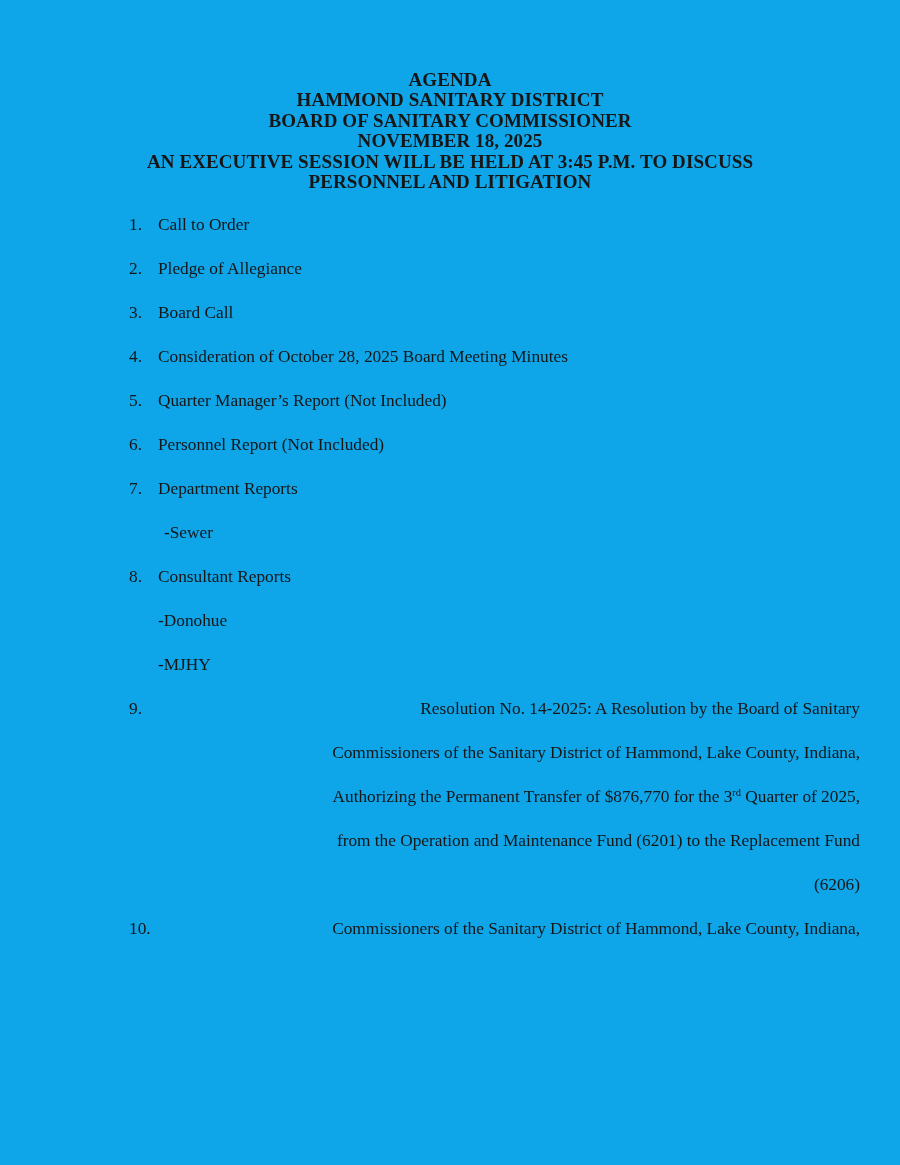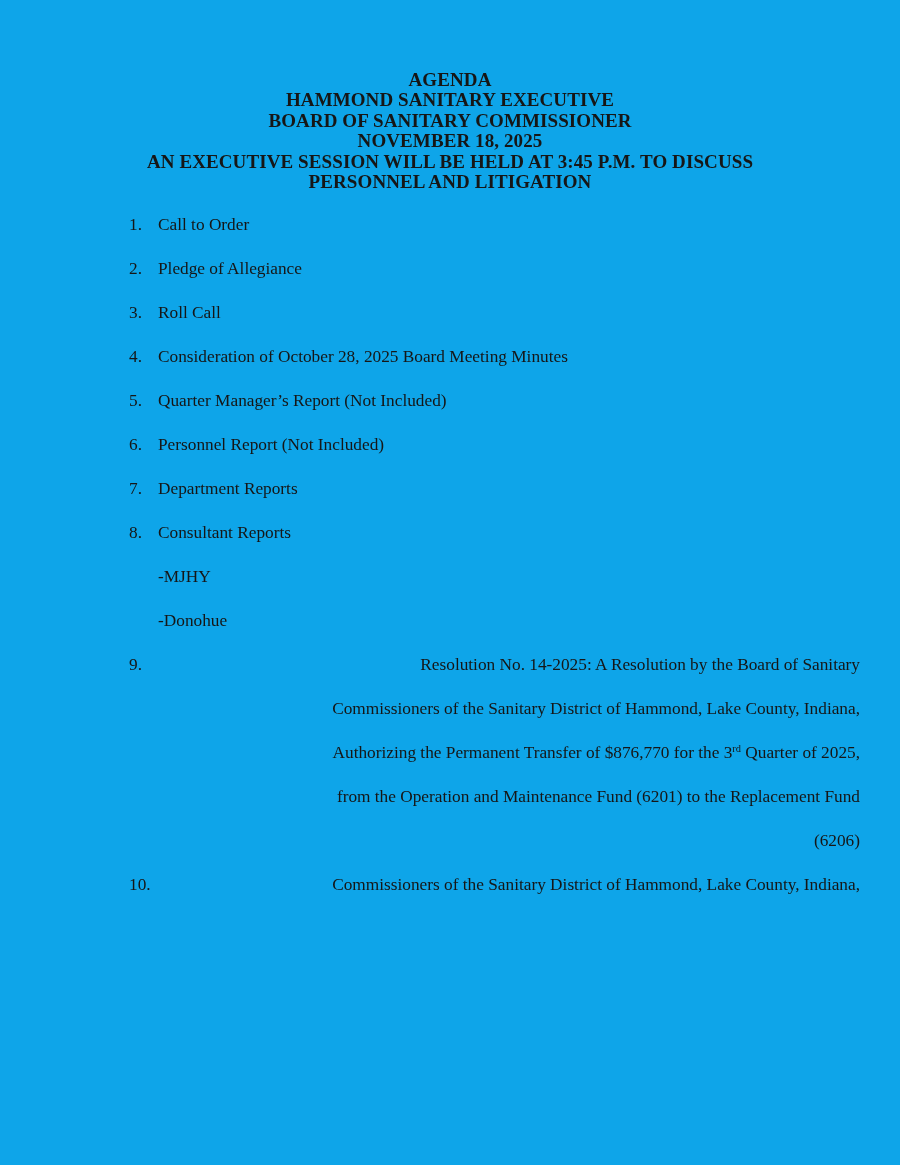--- a/index.html
+++ b/index.html
@@ -66,42 +66,42 @@
     line-height: 0;
   }
 </style>
 </head>
 <body>
 
 <div class="doc">
 
   <header class="doc-header">
     <div>AGENDA</div>
-    <div>HAMMOND SANITARY EXECUTIVE</div>
+    <div>HAMMOND SANITARY DISTRICT</div>
     <div>BOARD OF SANITARY COMMISSIONER</div>
     <div>NOVEMBER 18, 2025</div>
     <div>AN EXECUTIVE SESSION WILL BE HELD AT 3:45 P.M. TO DISCUSS</div>
     <div>PERSONNEL AND LITIGATION</div>
   </header>
 
   <main class="agenda-list">
 
     <div class="row">
       <span class="num">1.</span>
       <span class="txt">Call to Order</span>
     </div>
 
     <div class="row">
       <span class="num">2.</span>
       <span class="txt">Pledge of Allegiance</span>
     </div>
 
     <div class="row">
       <span class="num">3.</span>
-      <span class="txt">Roll Call</span>
+      <span class="txt">Board Call</span>
     </div>
 
     <div class="row">
       <span class="num">4.</span>
       <span class="txt">Consideration of October 28, 2025 Board Meeting Minutes</span>
     </div>
 
     <div class="row">
       <span class="num">5.</span>
       <span class="txt">Quarter Manager’s Report (Not Included)</span>
@@ -111,29 +111,30 @@
       <span class="num">6.</span>
       <span class="txt">Personnel Report (Not Included)</span>
     </div>
 
     <div class="row">
       <span class="num">7.</span>
       <span class="txt">Department Reports</span>
     </div>
 
 
+    <div class="sub7">-Sewer</div>
 
     <div class="row">
       <span class="num">8.</span>
       <span class="txt">Consultant Reports</span>
     </div>
 
+    <div class="sub8">-Donohue</div>
+
     <div class="sub8">-MJHY</div>
-
-    <div class="sub8">-Donohue</div>
 
     <div class="row">
       <span class="num">9.</span>
       <span class="txt-block">
         <div class="line">Resolution No. 14-2025: A Resolution by the Board of Sanitary</div>
         <div class="line">Commissioners of the Sanitary District of Hammond, Lake County, Indiana,</div>
         <div class="line"><span>Authorizing the Permanent Transfer of $876,770 for the 3</span><sup class="sup">rd</sup><span> Quarter of 2025,</span></div>
         <div class="line">from the Operation and Maintenance Fund (6201) to the Replacement Fund</div>
         <div class="line">(6206)</div>
       </span>

